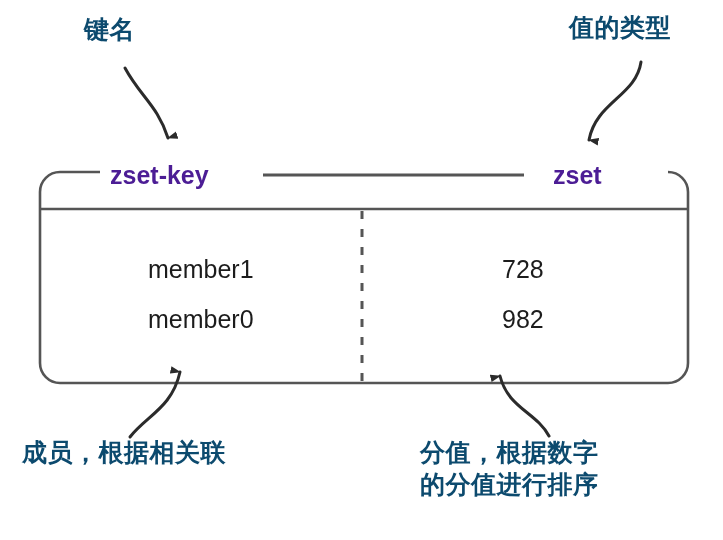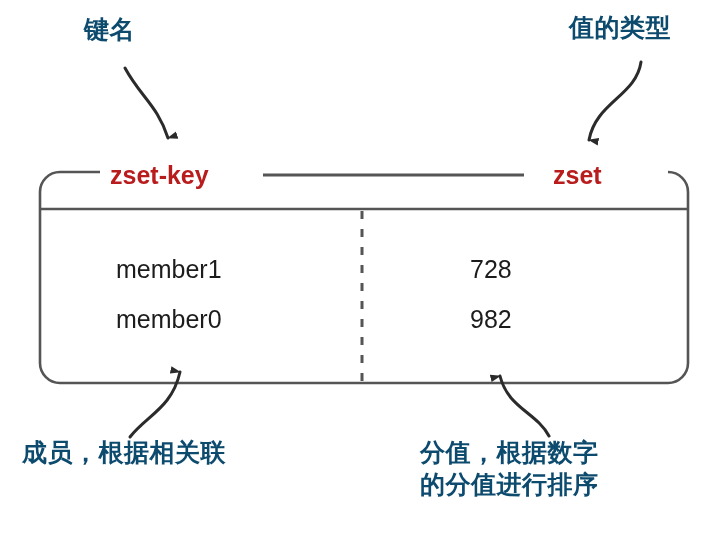--- a/index.html
+++ b/index.html
@@ -56,39 +56,40 @@
     left: 420px;
     top: 437px;
     text-align: left;
     width: 252px;
   }
   .box-label {
     position: absolute;
     font-family: "Liberation Sans", sans-serif;
     font-weight: bold;
     font-size: 25px;
-    color: #b91c1c;
+    color: #4c1d95;
     background: #ffffff;
     padding: 0 10px;
     white-space: nowrap;
   }
   #key-name-label {
     left: 100px;
     top: 161px;
   }
   #value-type-label {
     left: 543px;
     top: 161px;
   }
   .cell {
     position: absolute;
     font-family: "Liberation Sans", sans-serif;
     font-size: 25px;
     color: #1c1c1c;
     white-space: nowrap;
+    margin-left: 32px;
   }
   .cell-member { left: 116px; }
   .cell-score  { left: 470px; }
   .row-1 { top: 255px; }
   .row-2 { top: 305px; }
 </style>
 </head>
 <body>
 
 <div id="canvas">

